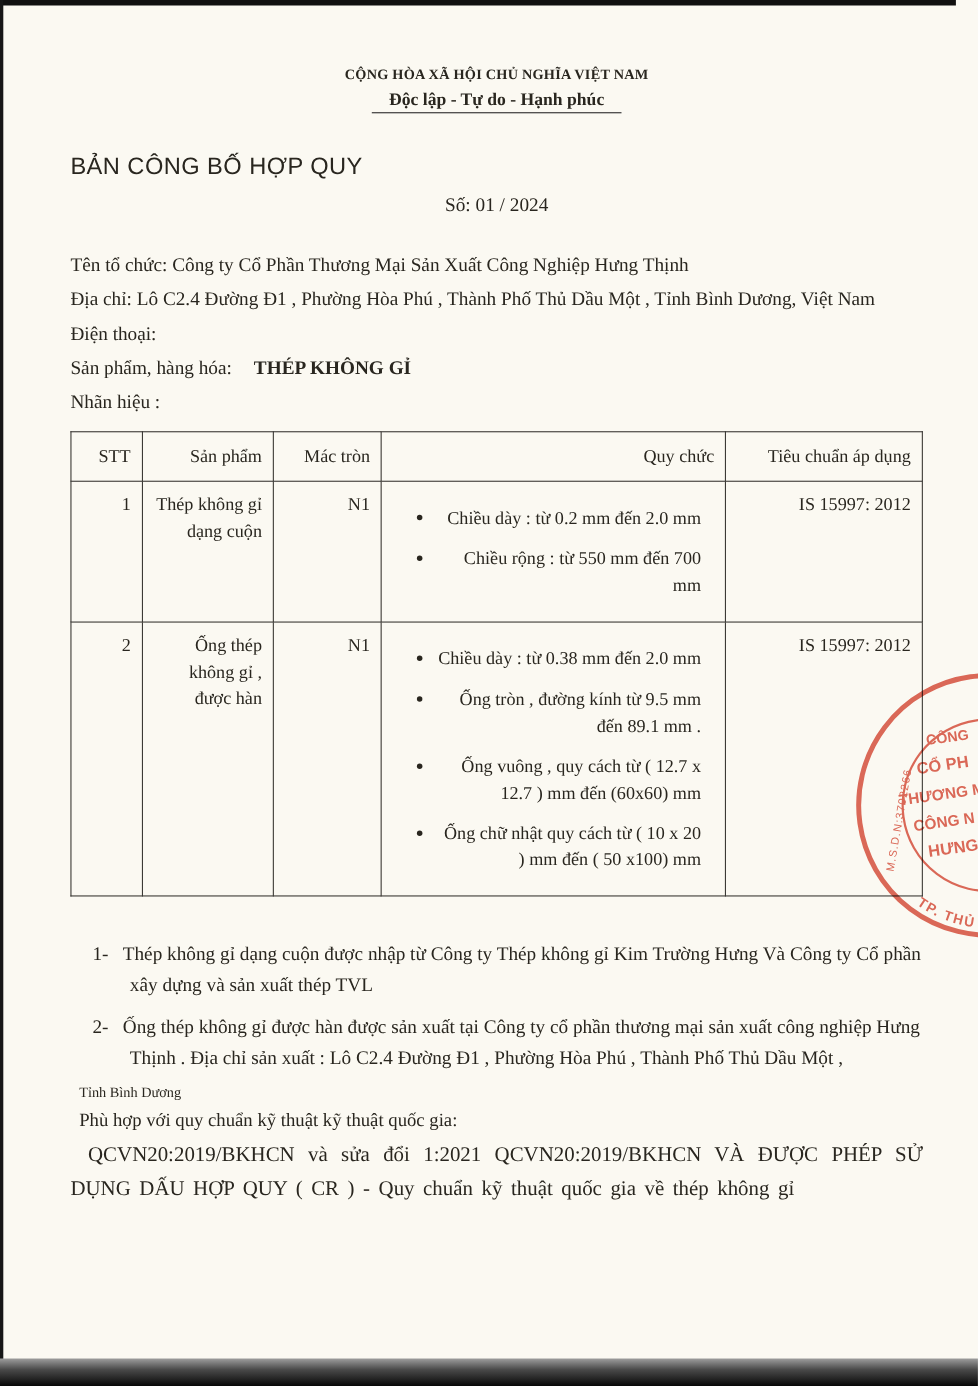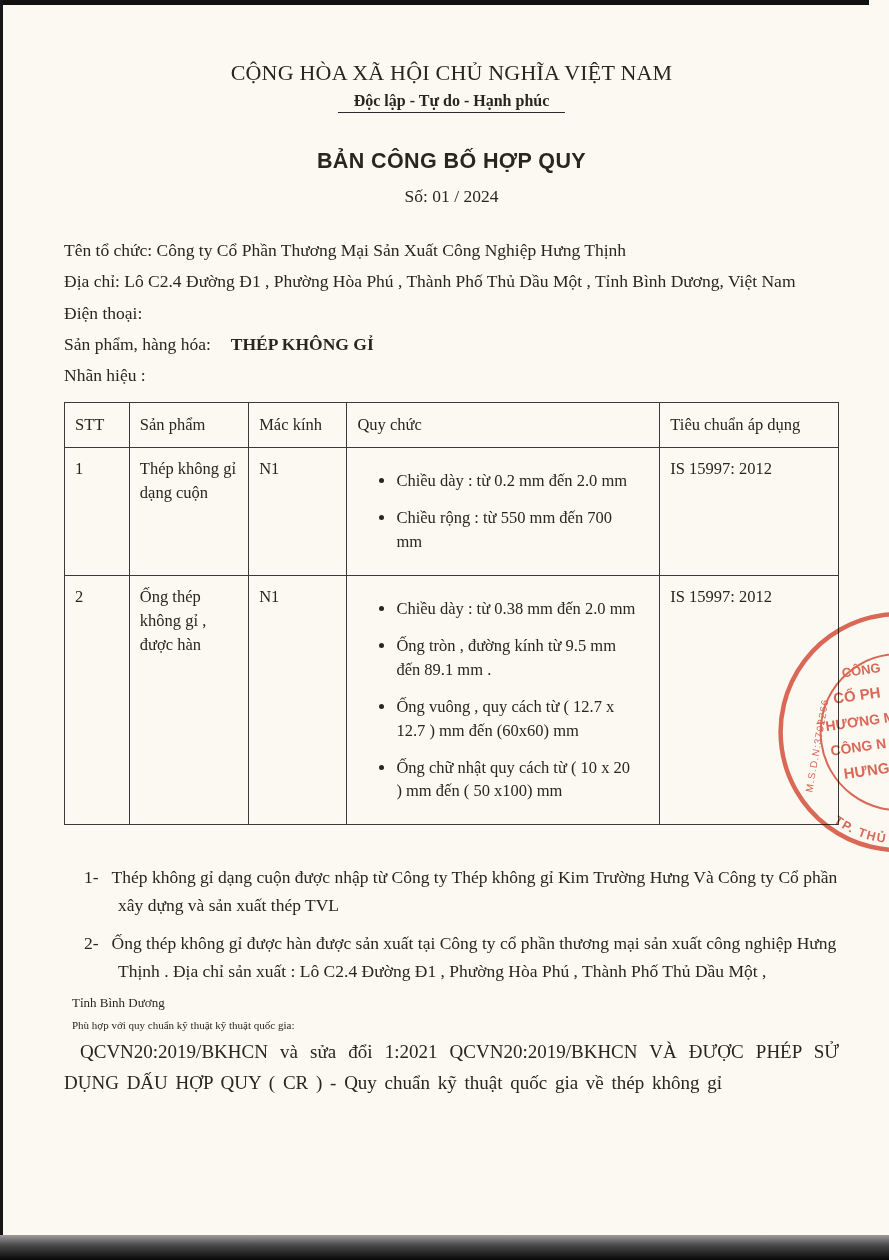--- a/index.html
+++ b/index.html
@@ -13,44 +13,44 @@
   
   .edge-top{position:absolute;top:0;left:0;width:869px;height:5px;background:#111;}
   .edge-left{position:absolute;top:0;left:0;width:3px;height:1240px;background:#171717;}
   .edge-bottom{position:absolute;bottom:0;left:0;width:100%;height:25px;
     background:linear-gradient(180deg,#9d9d9d 0%,#4a4a4a 40%,#070707 100%);}
   .page{
     position:absolute;inset:0;box-sizing:border-box;
     padding:60px 50px 0 64px;overflow:hidden;
   }
   .center{text-align:center;}
-  .nat-line1{font-weight:normal;font-size:22px;letter-spacing:.2px;}
+  .nat-line1{font-weight:bold;font-size:13px;letter-spacing:.2px;}
   .nat-line2-wrap{margin-top:6px;}
   .nat-line2{
     display:inline-block;font-weight:bold;font-size:16px;
     padding:0 16px 2px 16px;border-bottom:1.6px solid #2b2b2b;
   }
   .doc-title{
-    text-align:center;margin:36px 0 12px 0;
+    margin:36px 0 12px 0;
     font-family:"Liberation Sans", sans-serif;
-    font-weight:bold;font-size:21.5px;letter-spacing:.4px;
+    font-weight:normal;font-size:21.5px;letter-spacing:.4px;
   }
   .doc-no{text-align:center;font-size:17.5px;margin-bottom:30px;}
   p.line{margin:5px 0;font-size:17.5px;line-height:1.5;}
   .indent1{margin-left:8px;}
   .gap-top{margin-top:12px;}
   .bold{font-weight:bold;margin-left:20px;}
   
   table.spec{
     width:100%;border-collapse:collapse;margin-top:14px;
     font-size:16.5px;table-layout:fixed;
   }
   table.spec th,table.spec td{
     border:1.4px solid #3c3a36;padding:9px 10px;
-    text-align:left;vertical-align:top;font-weight:normal;
+    text-align:right;vertical-align:top;font-weight:normal;
     line-height:1.45;word-wrap:break-word;
   }
   table.spec thead th{vertical-align:middle;padding:10px 10px;}
   .c-stt{width:6.8%;}
   .c-sp{width:14.8%;}
   .c-mac{width:11.7%;}
   .c-quy{width:43.2%;}
   .c-tc{width:23.5%;}
   td.c-stt,th.c-stt{text-align:center;}
   td.c-mac{text-align:center;}
@@ -59,21 +59,21 @@
   ul.specs li{margin-bottom:13px;}
   ul.specs li:last-child{margin-bottom:2px;}
   
   .notes{margin-top:38px;}
   p.note{
     margin:10px 0;font-size:17.5px;line-height:1.6;
     margin-left:20px;padding-left:34px;text-indent:-34px;
   }
   p.note .marker{padding-right:13px;}
   p.province{margin:10px 0 6px 0;font-size:13px;margin-left:8px;}
-  p.conf-lead{margin:8px 0 6px 0;font-size:11px;margin-left:8px;}
+  p.conf-lead{margin:8px 0 6px 0;font-size:17px;margin-left:8px;}
   p.conf-body{
     margin:6px 0 0 0;font-size:19px;line-height:1.6;
     text-align:justify;text-indent:16px;word-spacing:3px;
   }
   
   .stamp{
     position:absolute;left:740px;top:582px;
     mix-blend-mode:multiply;opacity:.85;
     transform:rotate(-8deg);
   }
@@ -112,21 +112,21 @@
   <p class="line indent1 gap-top">
     <span>Sản phẩm, hàng hóa:</span><span class="bold">THÉP KHÔNG GỈ</span>
   </p>
   <p class="line indent1">Nhãn hiệu :</p>
 
   <table class="spec">
     <thead>
       <tr>
         <th class="c-stt">STT</th>
         <th class="c-sp">Sản phẩm</th>
-        <th class="c-mac">Mác kính</th>
+        <th class="c-mac">Mác tròn</th>
         <th class="c-quy">Quy chức</th>
         <th class="c-tc">Tiêu chuẩn áp dụng</th>
       </tr>
     </thead>
     <tbody>
       <tr>
         <td class="c-stt">1</td>
         <td class="c-sp">Thép không gỉ dạng cuộn</td>
         <td class="c-mac">N1</td>
         <td class="c-quy">

